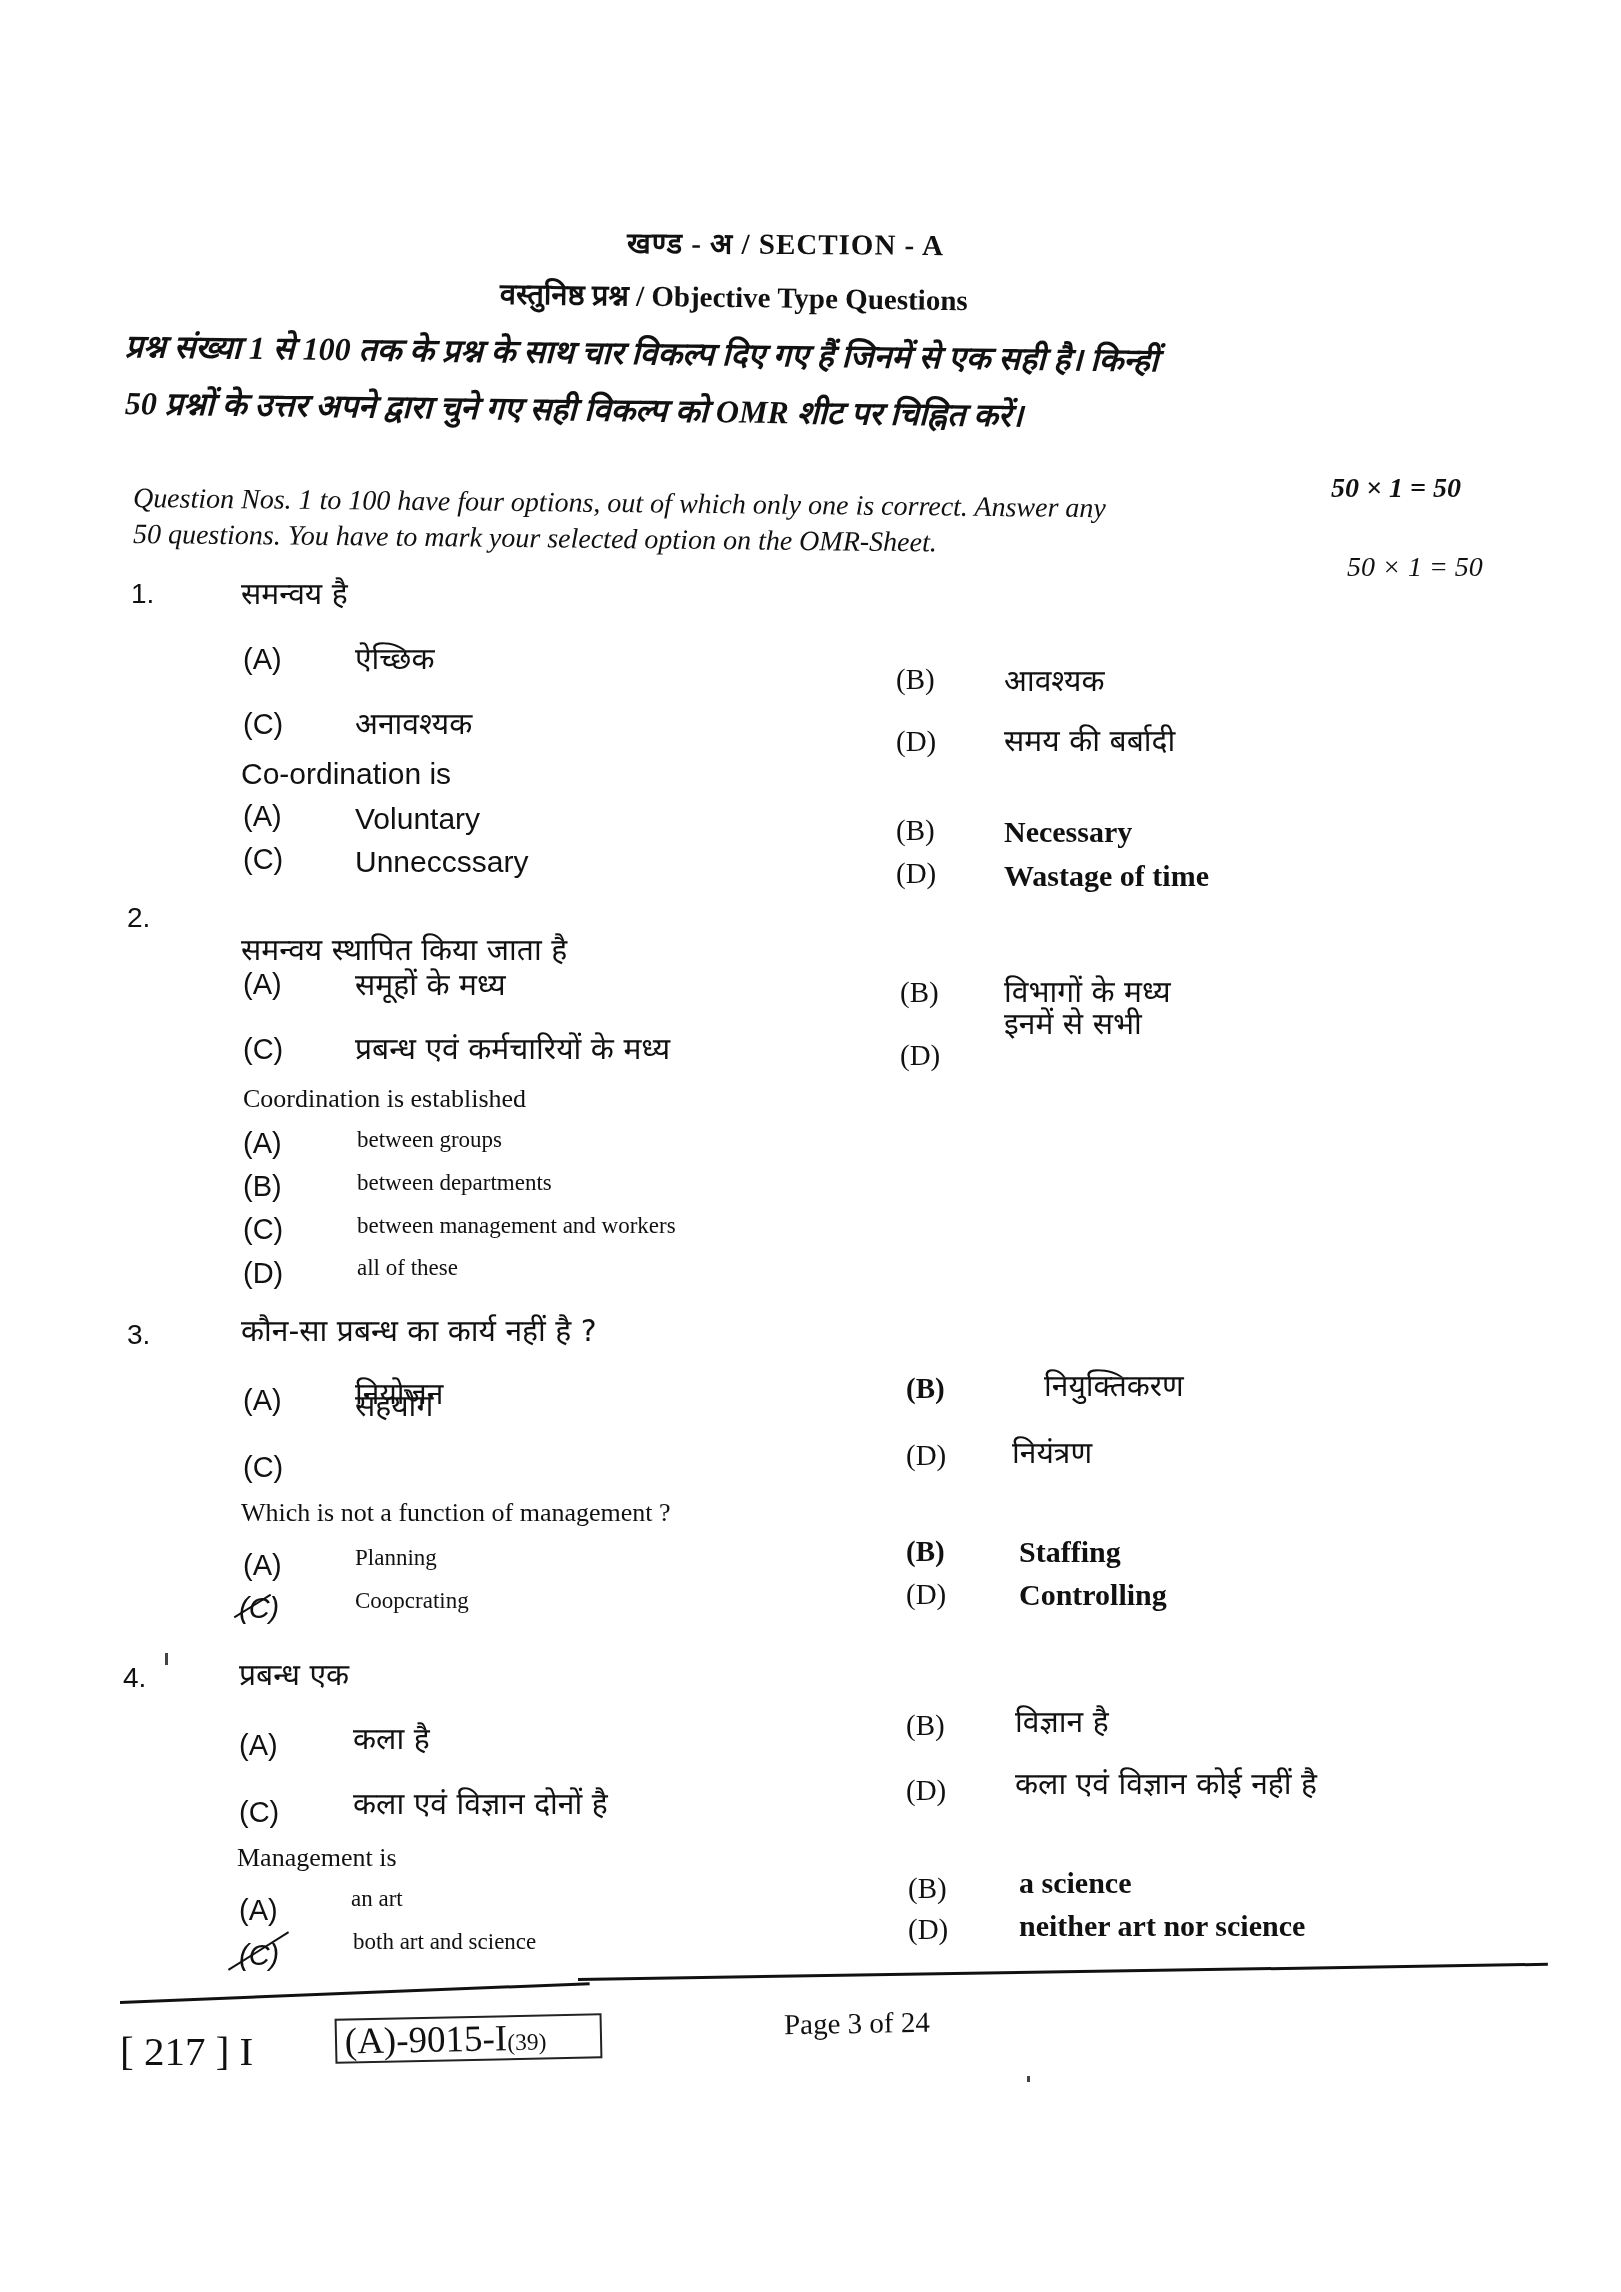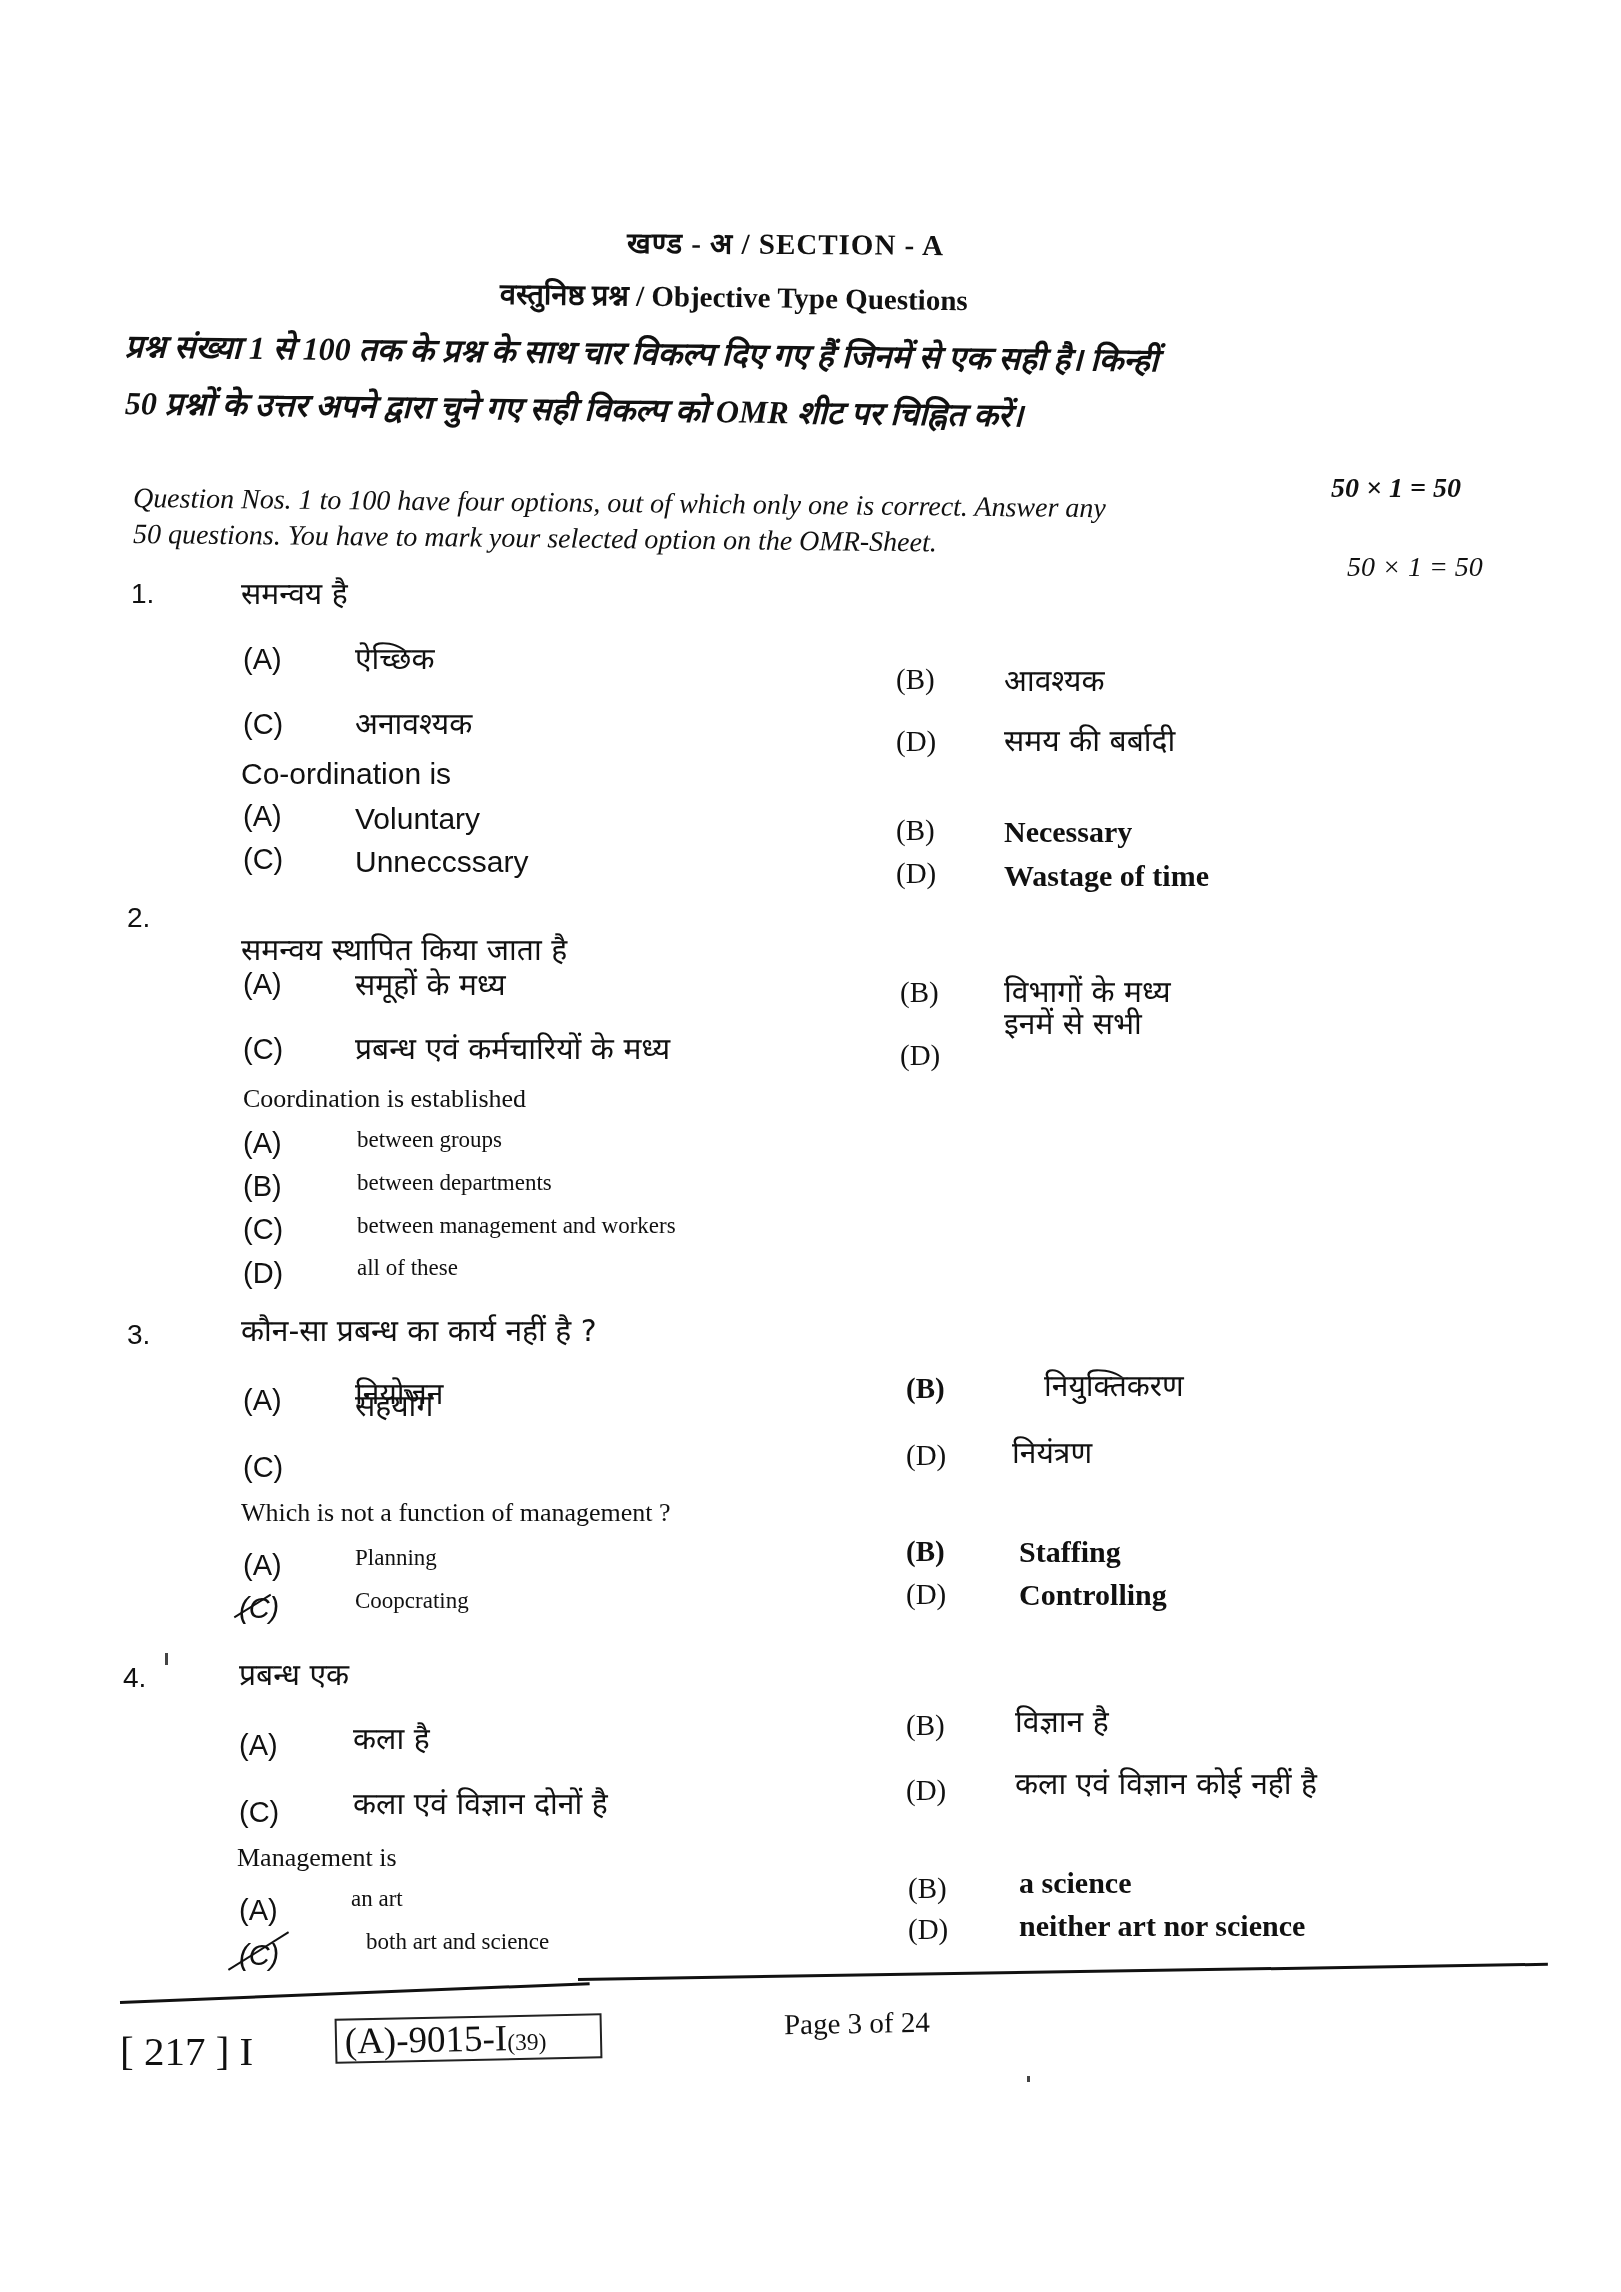--- a/index.html
+++ b/index.html
@@ -145,21 +145,21 @@
     <div class="abs opt-label-serif" style="left:906px;top:1774px;">(D)</div>
     <div class="abs opt-hi" style="left:1015px;top:1762px;">कला एवं विज्ञान कोई नहीं है</div>
 
     <div class="abs etext" style="left:237px;top:1843px;">Management is</div>
     <div class="abs opt-label" style="left:239px;top:1894px;">(A)</div>
     <div class="abs opt-en" style="left:351px;top:1886px;">an art</div>
     <div class="abs opt-label-serif" style="left:908px;top:1872px;">(B)</div>
     <div class="abs opt-en-bold" style="left:1019px;top:1866px;">a science</div>
     <div class="abs opt-label" style="left:239px;top:1939px;font-style:italic;">(C)</div>
     <div class="tick-mark" style="left:223px;top:1950px;width:71px;"></div>
-    <div class="abs opt-en" style="left:366px;top:1929px;">both art and science</div>
+    <div class="abs opt-en" style="left:353px;top:1929px;">both art and science</div>
     <div class="abs opt-label-serif" style="left:908px;top:1913px;">(D)</div>
     <div class="abs opt-en-bold" style="left:1019px;top:1909px;">neither art nor science</div>
   </div>
 
   <div class="rule-line" style="left:578px;top:1978px;width:970px;transform:rotate(-0.9deg);"></div>
   <div class="rule-line" style="left:120px;top:2001px;width:470px;transform:rotate(-2.3deg);"></div>
 
   <div class="abs footer-code">[ 217 ] I</div>
   <div class="footer-box"><span>(A)-9015-I</span><small>(39)</small></div>
   <div class="abs footer-page">Page 3 of 24</div>

